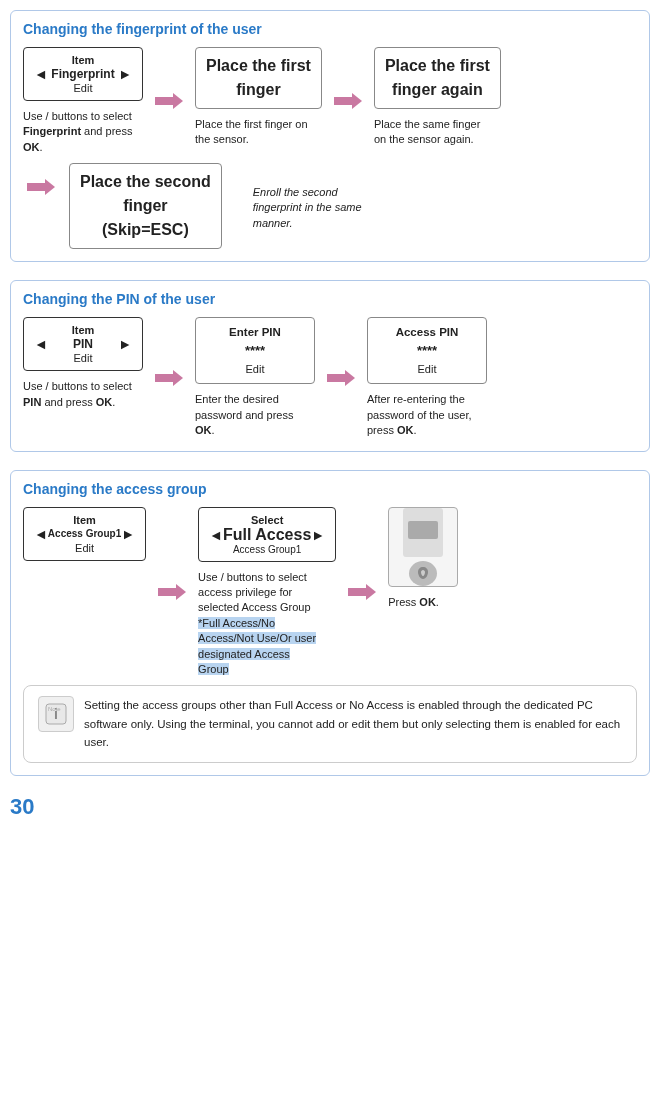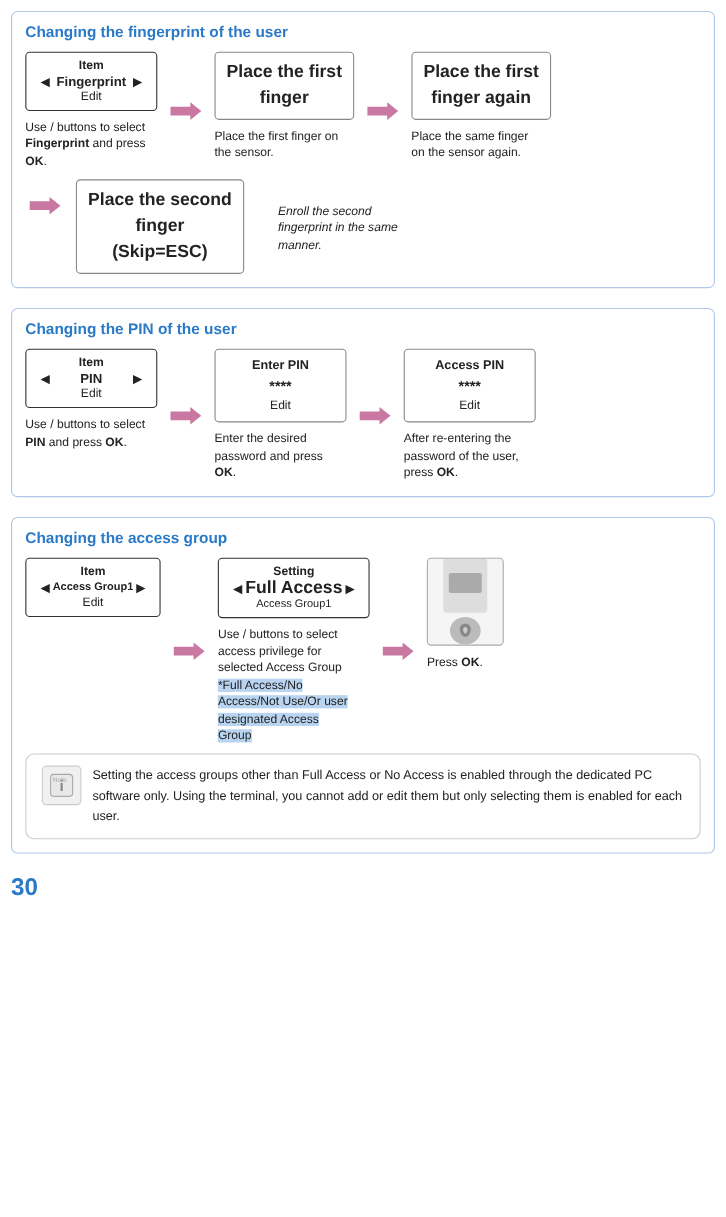--- a/index.html
+++ b/index.html
@@ -337,21 +337,21 @@
     </div>
 
     <div class="arrow-right">
       <svg viewBox="0 0 32 24">
           <polygon points="2,8 20,8 20,4 30,12 20,20 20,16 2,16" fill="#c06090" opacity="0.85"></polygon>
         </svg>
     </div>
 
     <div class="step-col">
       <div class="device-box">
-        <div class="label-top">Setting</div>
+        <div class="label-top">Select</div>
         <div class="arrows">
           <span>◄</span>
           <span class="middle" style="font-size:16px;">Full Access</span>
           <span>►</span>
         </div>
         <div class="label-bottom" style="font-size:10px;">Access Group1</div>
       </div>
       <div class="desc-text">
         Use    /    buttons to select access privilege for selected Access Group<br>
         <span class="highlight-text">*Full  Access/No  Access/Not Use/Or  user  designated  Access  Group</span>

